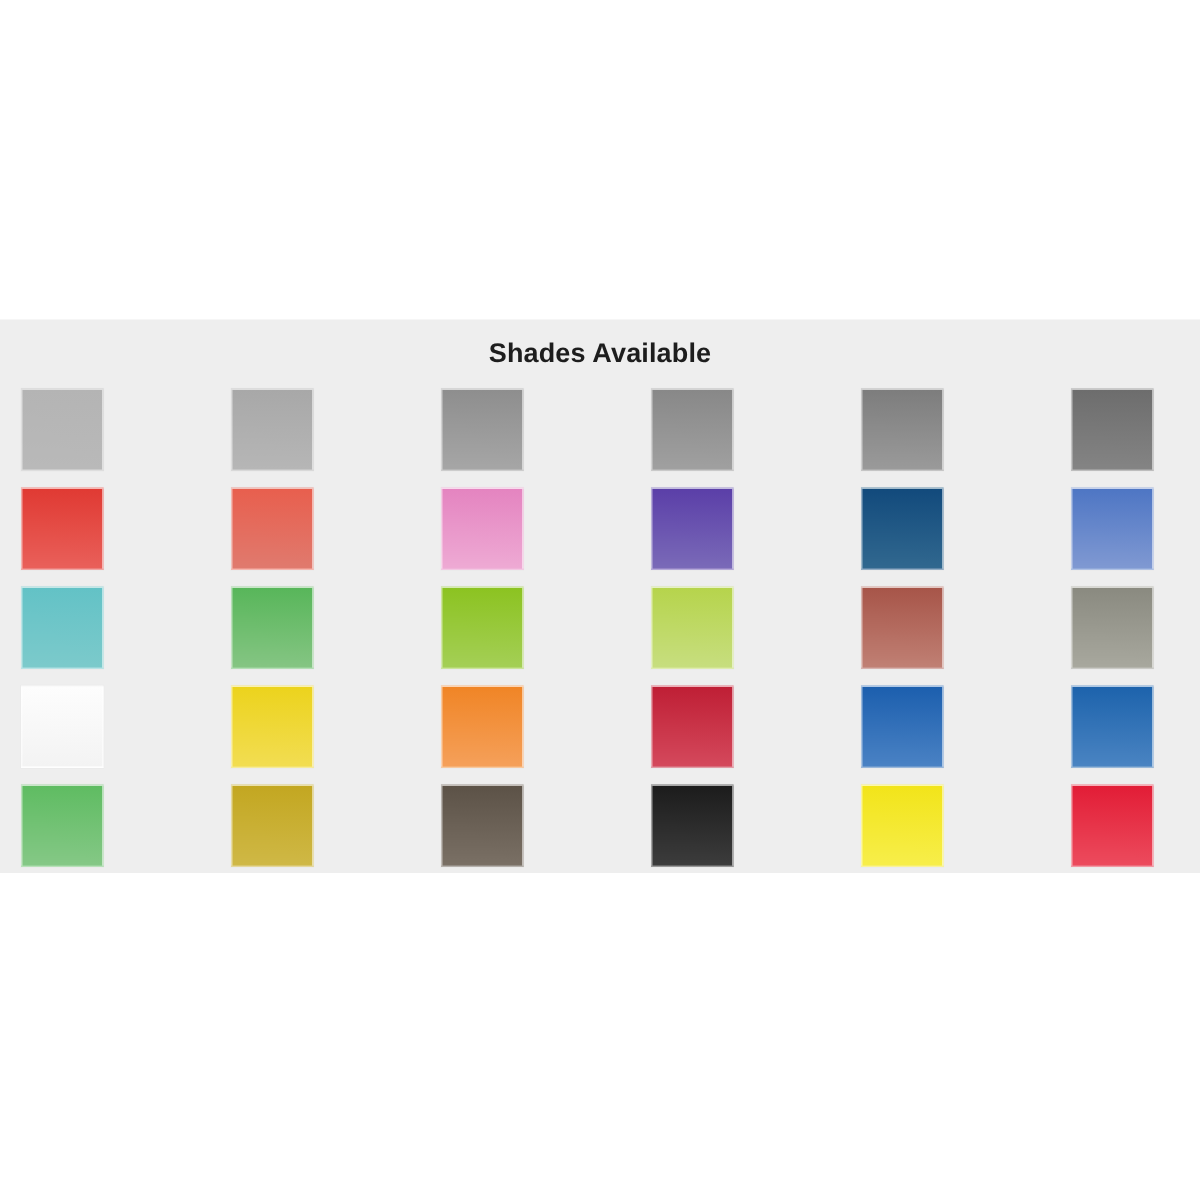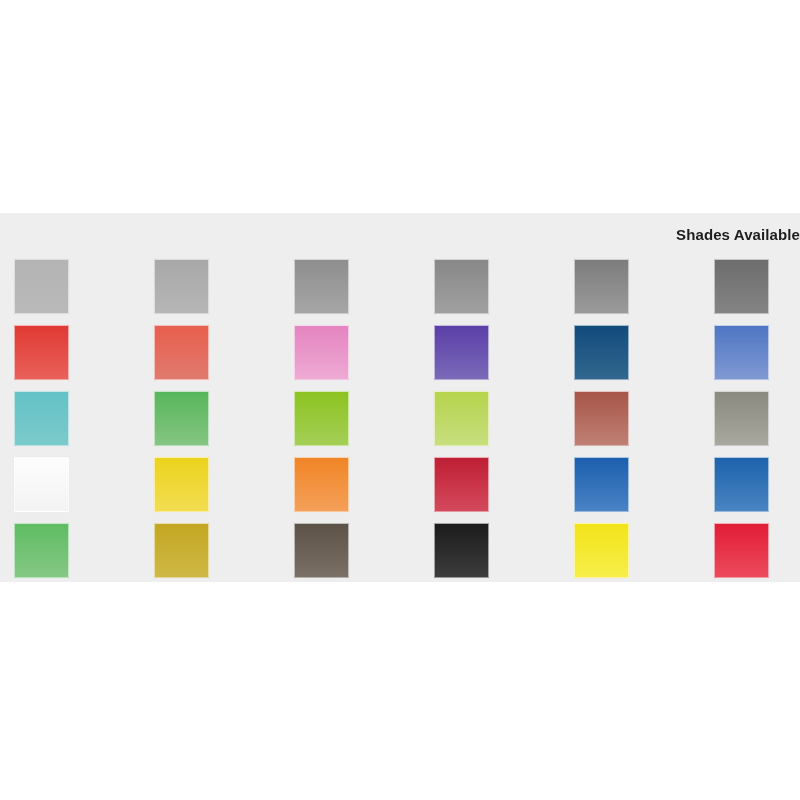--- a/index.html
+++ b/index.html
@@ -31,23 +31,23 @@
     height: 369px;
     background: #eeeeee;
     box-sizing: border-box;
   }
 
   #panel-title {
     position: absolute;
     left: 0;
     top: 12px;
     width: 800px;
-    text-align: right;
+    text-align: center;
     font-family: "Liberation Sans", sans-serif;
-    font-size: 15px;
+    font-size: 18px;
     font-weight: bold;
     letter-spacing: 0.1px;
     color: #1d1d1d;
     line-height: 20px;
     white-space: nowrap;
   }
 
   #swatch-grid {
     position: absolute;
     left: 14px;

